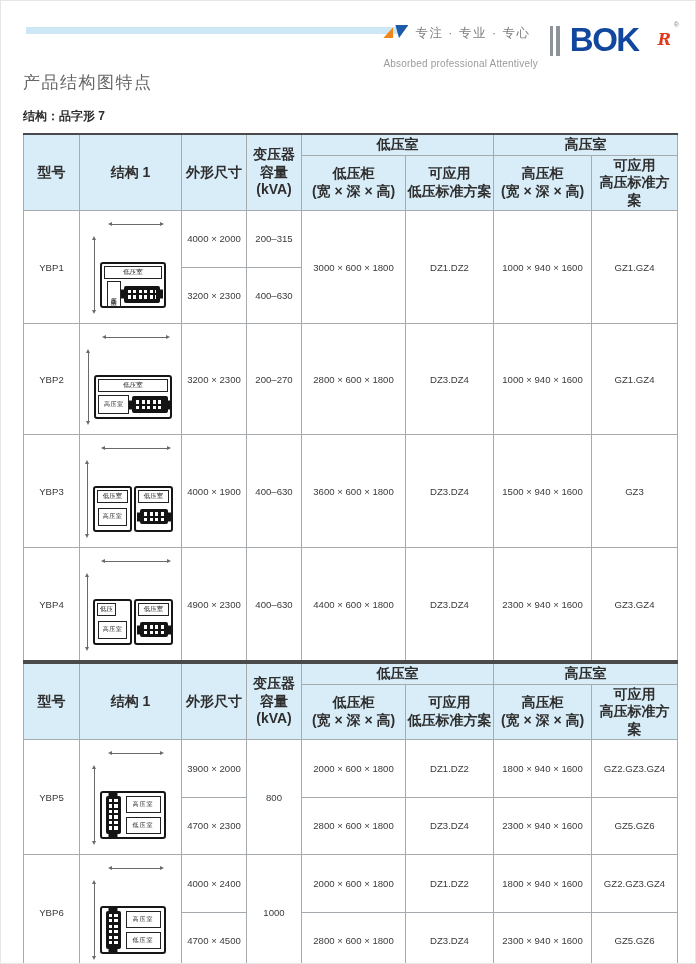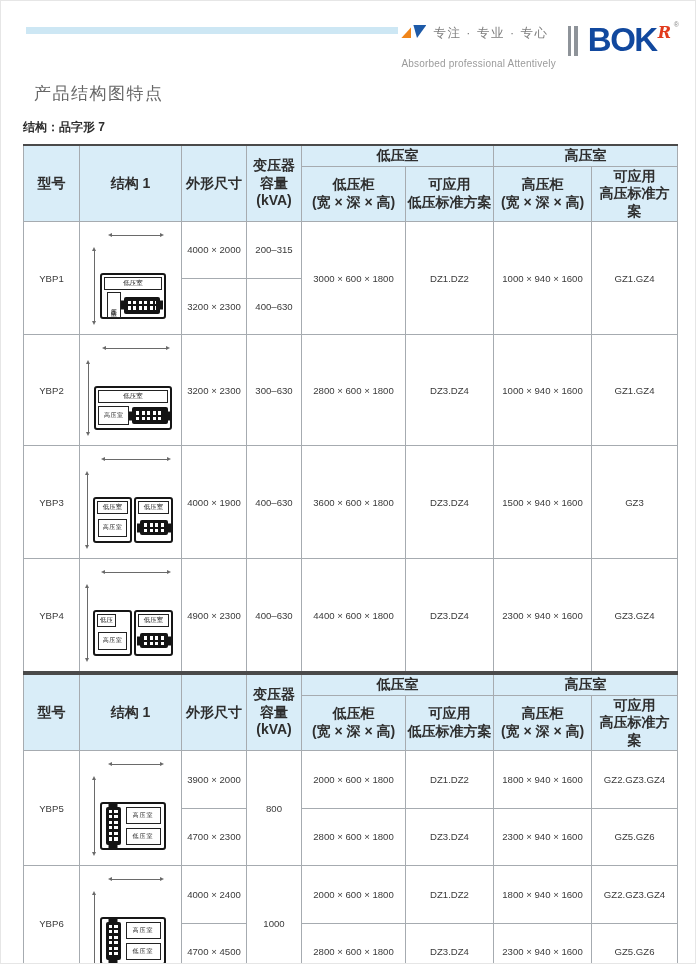--- a/index.html
+++ b/index.html
@@ -12,29 +12,29 @@
   .hdr{position:absolute;top:24px;right:16px;display:flex;align-items:flex-start;}
   .slogan{display:flex;flex-direction:column;align-items:flex-start;}
   .slogan-top{display:flex;align-items:flex-end;gap:7px;}
   .tri-wrap{display:flex;align-items:flex-end;gap:2px;padding-bottom:2px;}
   .tri-o{width:10px;height:11px;background:#f08519;clip-path:polygon(0 100%,100% 0,100% 100%);}
   .tri-b{width:13px;height:13px;background:#1d5aa8;clip-path:polygon(0 0,100% 0,28% 100%);}
   .slogan-cn{font-size:12.5px;color:#7e7e7e;letter-spacing:1.5px;line-height:14px;}
   .slogan-en{font-size:10px;color:#9b9b9b;margin-top:18px;letter-spacing:.2px;}
   .bars{display:flex;gap:3px;margin:1px 10px 0 12px;}
   .bar{width:3.5px;height:30px;background:#8e9399;}
-  .brand-wrap{position:relative;display:flex;align-items:flex-start;padding-right:8px;}
+  .brand-wrap{position:relative;display:flex;align-items:center;padding-right:8px;gap:18px;}
   .brand-text{font-size:33px;line-height:29px;font-weight:900;color:#11489e;letter-spacing:-1.5px;}
   .brand-script{font-family:"DejaVu Serif",serif;font-style:italic;font-weight:bold;
                 color:#e23a1c;font-size:16px;line-height:16px;margin-left:1px;}
   .reg{position:absolute;right:0;top:-4px;font-size:7px;color:#8a8a8a;}
 
   
   .content{padding:0 20px 0 22px;}
-  .page-title{margin:11px;padding-top:70px;font-size:17px;font-weight:normal;color:#666;letter-spacing:1.5px;}
+  .page-title{margin:0;padding-top:70px;font-size:17px;font-weight:normal;color:#666;letter-spacing:1.5px;}
   .section-title{font-size:12px;font-weight:bold;color:#2e2e2e;margin:14px 0 8px;}
   .section + .section .section-title{margin-top:26px;}
 
   
   .spec-table{width:654px;border-collapse:collapse;table-layout:fixed;
               border-top:2px solid #4a4a4a;border-bottom:2px solid #4a4a4a;}
   .spec-table th,.spec-table td{border:1px solid #a6abb0;text-align:center;vertical-align:middle;
               padding:1px 1px;white-space:pre-line;}
   .spec-table thead th{background:#d9edf8;font-weight:bold;font-size:14px;color:#2e2e2e;line-height:1.25;}
   .spec-table td{font-size:9.6px;color:#3a3a3a;}
@@ -183,21 +183,21 @@
                 <div class="dbox b-pin1b">
                   <div class="strip">低压室</div>
                   <div class="drow">
                     <div class="hcell">高压室</div>
                     <div class="tx-h"><i></i><i></i></div>
                   </div>
                 </div>
               </div>
             </td>
             <td>3200 × 2300</td>
-            <td>300–630</td>
+            <td>200–270</td>
             <td>2800 × 600 × 1800</td>
             <td>DZ3.DZ4</td>
             <td>1000 × 940 × 1600</td>
             <td>GZ1.GZ4</td>
           </tr>
           <tr class="big">
             <td>YBP3</td>
             <td>
               <div class="diag">
                 <span class="dlh"></span>

